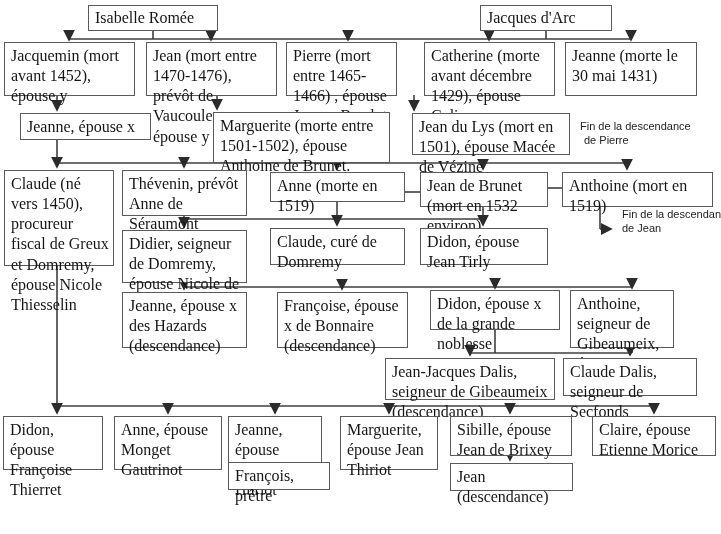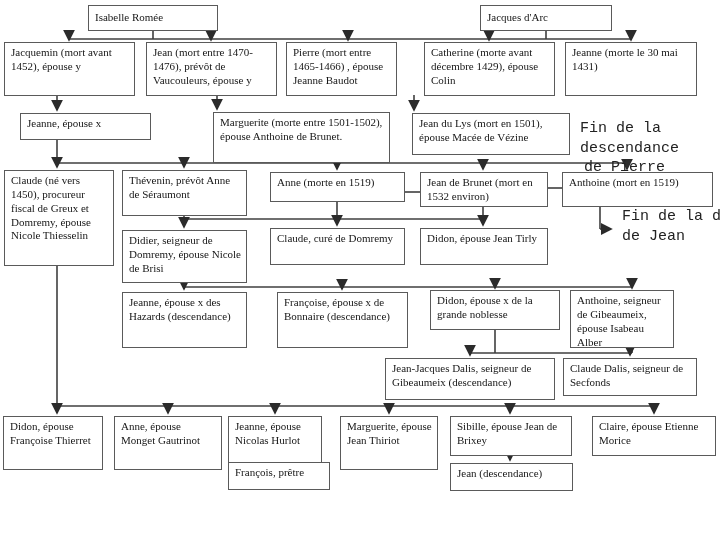--- a/index.html
+++ b/index.html
@@ -5,28 +5,28 @@
   html,body{margin:0;padding:0;background:#fff;}
   .stage{
     position:relative;width:721px;height:534px;background:#ffffff;
     font-family:"Liberation Serif","DejaVu Serif",serif;
     overflow:hidden;border-bottom:1px solid #cfcfcf;
   }
   .wires{position:absolute;left:0;top:0;z-index:0;}
   .node{
     position:absolute;z-index:1;box-sizing:border-box;
     background:#ffffff;border:1px solid #5a5a5a;
-    color:#161616;font-size:11px;line-height:1.26;
+    color:#161616;font-size:16px;line-height:1.26;
     padding:3px 4px 2px 6px;
   }
   .node.center{display:flex;align-items:center;padding-top:0;padding-bottom:0;}
   .note{
     position:absolute;z-index:1;box-sizing:border-box;background:transparent;
-    font-family:Liberation Mono, monospace;
-    font-size:15px;line-height:1.3;color:#222;white-space:nowrap;
+    font-family:Liberation Sans, sans-serif;
+    font-size:11px;line-height:1.3;color:#222;white-space:nowrap;
   }
 </style>
 </head>
 <body>
 
 <div class="stage">
 
   <svg class="wires" width="721" height="534" viewBox="0 0 721 534">
     <defs>
       <marker id="arr" viewBox="0 0 10 10" refX="8.5" refY="5" markerWidth="7.5" markerHeight="7.5" orient="auto">

